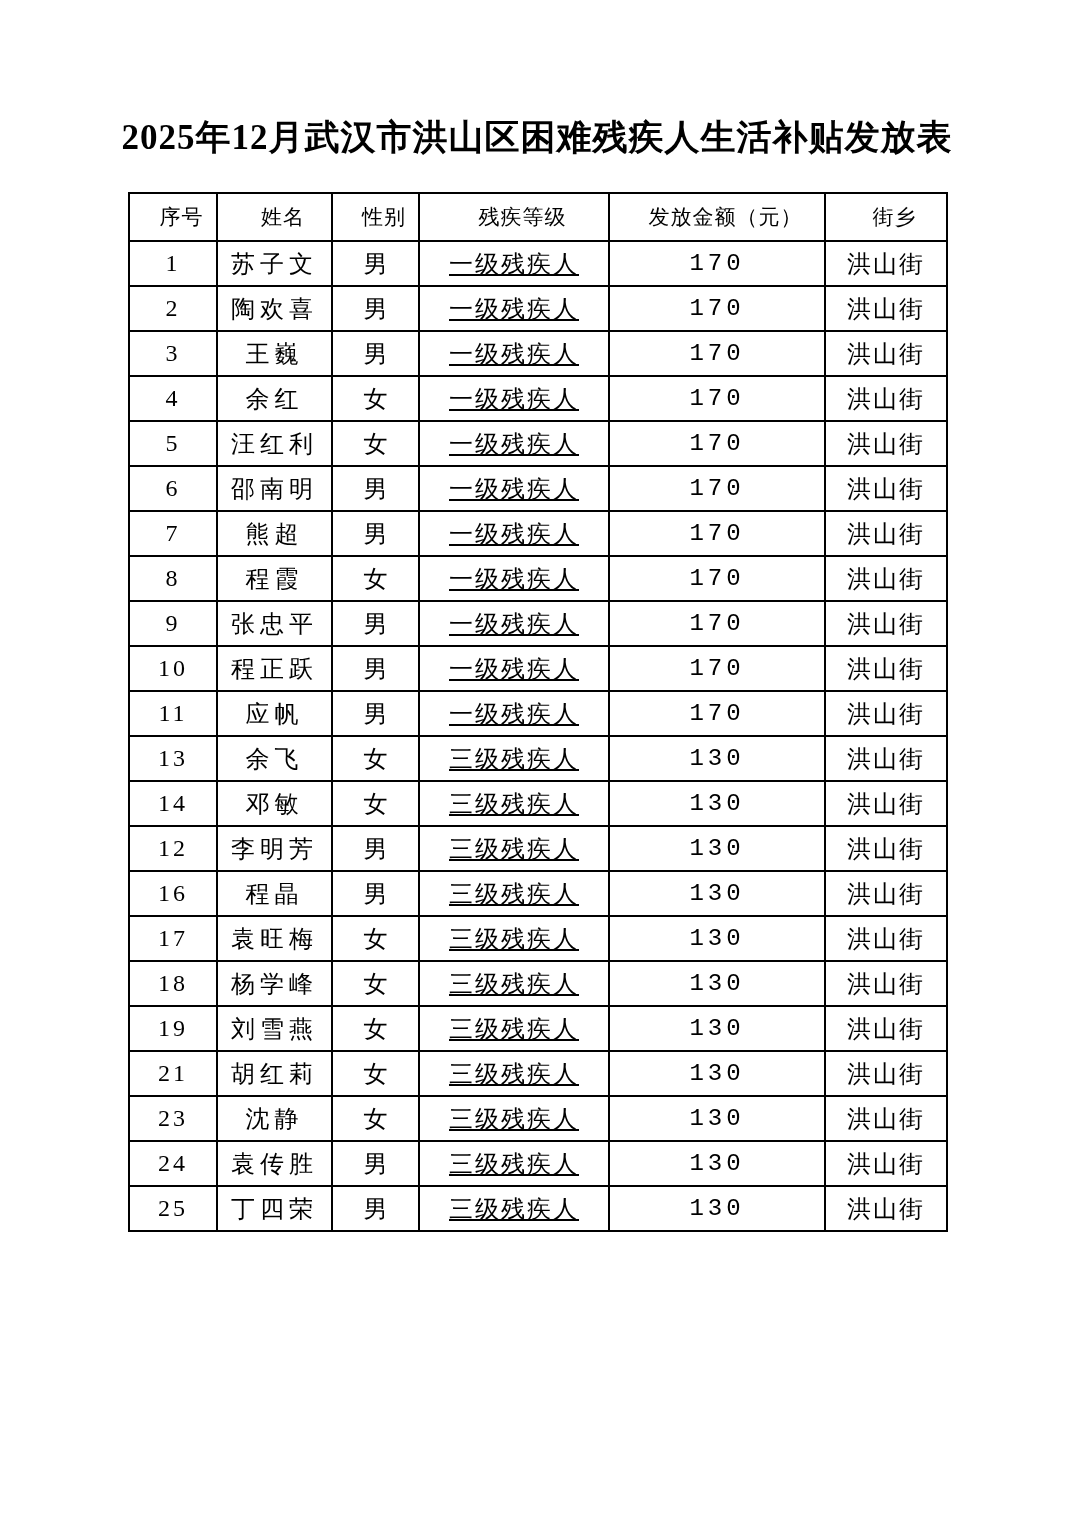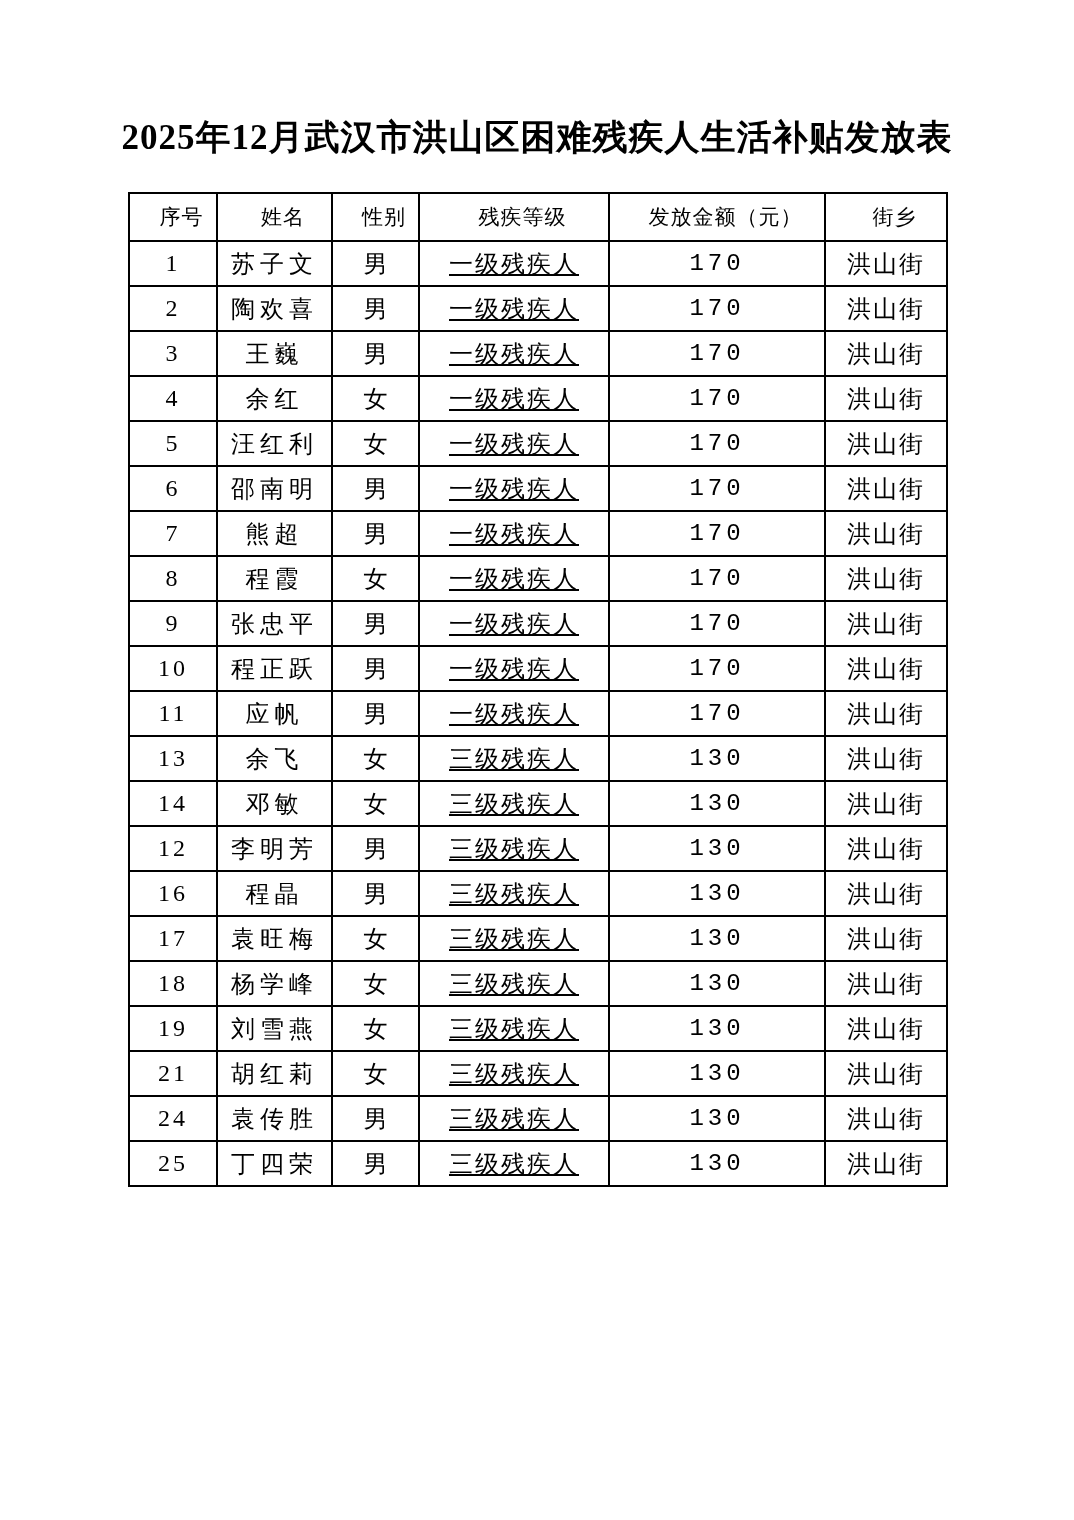--- a/index.html
+++ b/index.html
@@ -231,20 +231,28 @@
         </tr>
         <tr>
           <td class="serial-cell">21</td>
           <td class="name-cell">胡红莉</td>
           <td class="gender-cell">女</td>
           <td class="level-cell">三级残疾人</td>
           <td class="amount-cell">130</td>
           <td class="street-cell">洪山街</td>
         </tr>
         <tr>
+          <td class="serial-cell">23</td>
+          <td class="name-cell">沈静</td>
+          <td class="gender-cell">女</td>
+          <td class="level-cell">三级残疾人</td>
+          <td class="amount-cell">130</td>
+          <td class="street-cell">洪山街</td>
+        </tr>
+        <tr>
           <td class="serial-cell">24</td>
           <td class="name-cell">袁传胜</td>
           <td class="gender-cell">男</td>
           <td class="level-cell">三级残疾人</td>
           <td class="amount-cell">130</td>
           <td class="street-cell">洪山街</td>
         </tr>
         <tr>
           <td class="serial-cell">25</td>
           <td class="name-cell">丁四荣</td>

